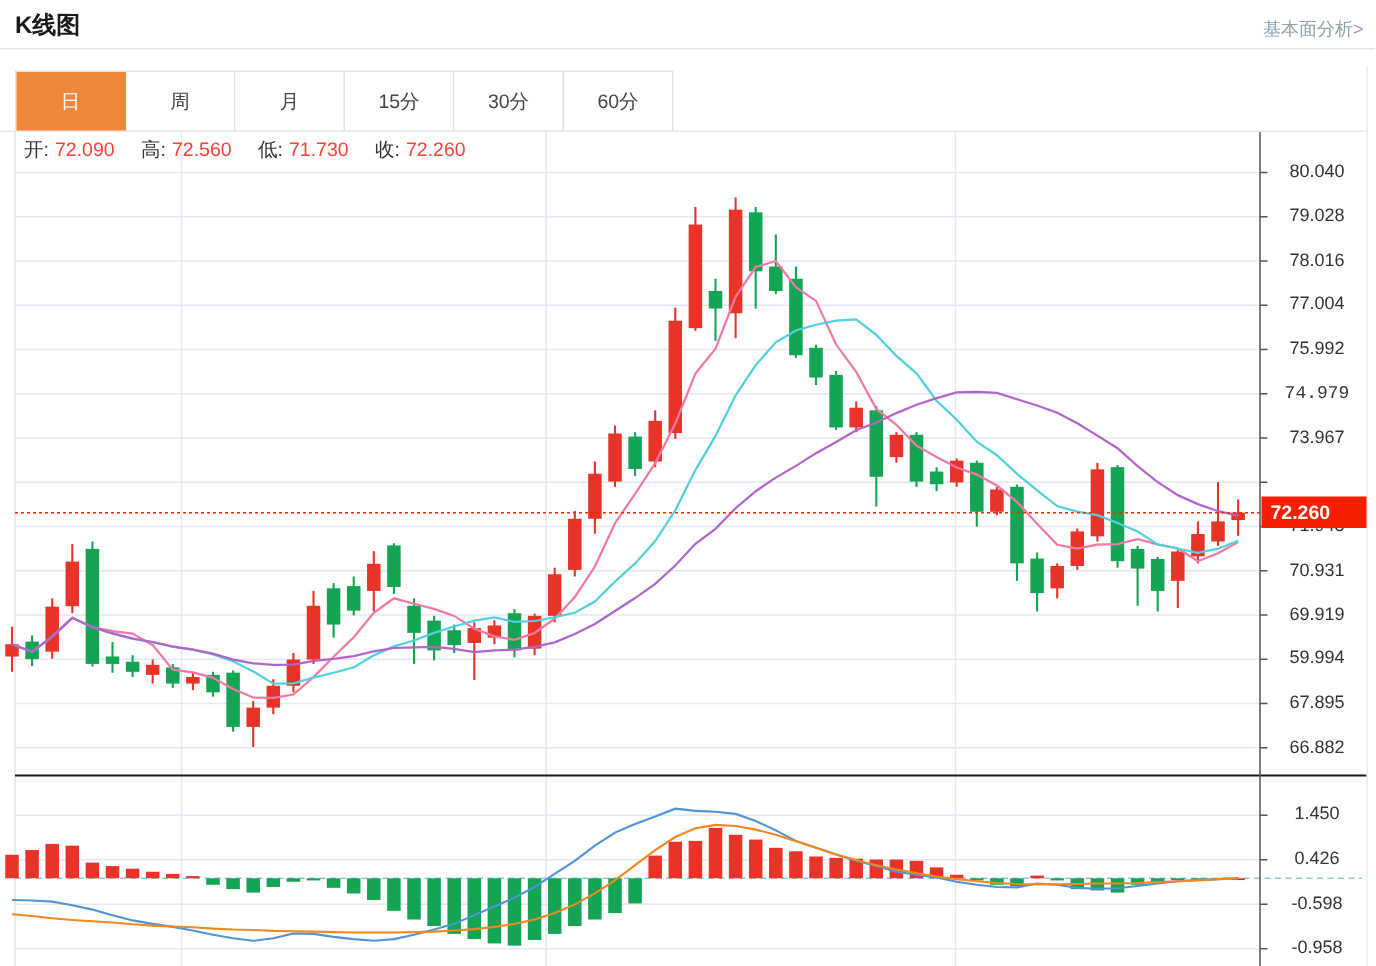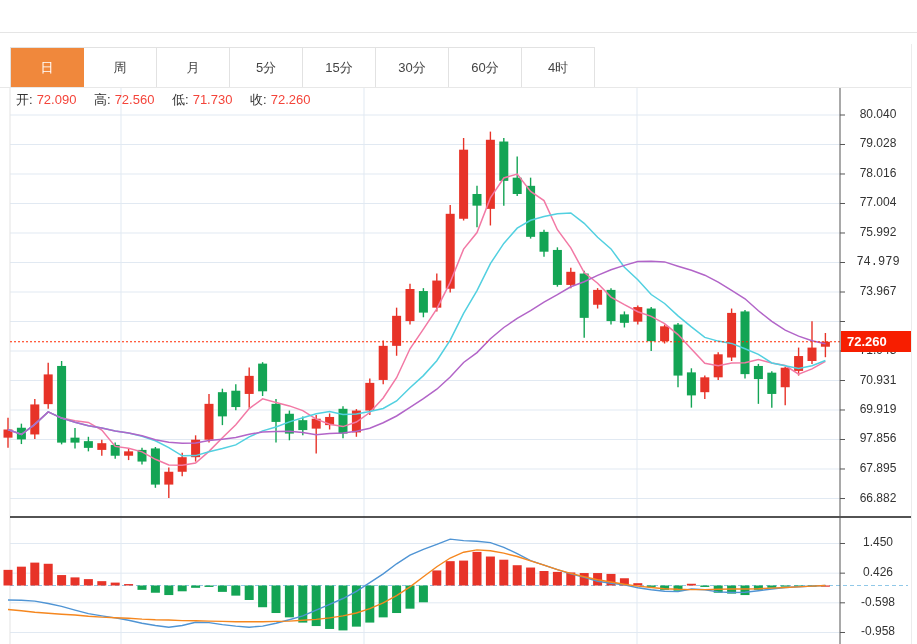--- a/index.html
+++ b/index.html
@@ -33,31 +33,33 @@
 
   .axis-label{position:absolute;left:847px;width:62px;font-size:12px;color:#333;text-align:center;}
   .price-tag{position:absolute;left:841px;width:71px;height:21px;background:#f71e00;color:#fff;font-size:13px;font-weight:bold;line-height:21px;padding-left:6px;box-sizing:border-box;}
   .right-border{position:absolute;left:911px;top:44px;width:1px;height:600px;background:#ececec;}
 </style>
 </head>
 <body>
 
 <div id="app">
 
+  <div class="page-header">
+    <span class="page-title">K线图</span>
+    <a class="fa-link" href="#">基本面分析&gt;</a>
+  </div>
   <div class="title-divider"></div>
 
   <div class="tab-bar">
       <div class="tab active">日</div>
       <div class="tab">周</div>
       <div class="tab">月</div>
-      <div class="tab">5分</div>
       <div class="tab">15分</div>
       <div class="tab">30分</div>
       <div class="tab">60分</div>
-      <div class="tab">4时</div>
     </div>
   <div class="tab-bar-baseline"></div>
 
   <div class="chart-wrap">
     <svg id="chartSvg" class="chart-svg" width="917" height="556">
         <line x1="10" y1="27" x2="840" y2="27" stroke="#e1e9f2" stroke-width="1"></line>
         <line x1="10" y1="56.49676400000001" x2="840" y2="56.49676400000001" stroke="#e1e9f2" stroke-width="1"></line>
         <line x1="10" y1="85.99352800000003" x2="840" y2="85.99352800000003" stroke="#e1e9f2" stroke-width="1"></line>
         <line x1="10" y1="115.49029200000004" x2="840" y2="115.49029200000004" stroke="#e1e9f2" stroke-width="1"></line>
         <line x1="10" y1="144.98705600000005" x2="840" y2="144.98705600000005" stroke="#e1e9f2" stroke-width="1"></line>
@@ -310,21 +312,21 @@
         <div class="axis-label" style="top: 48.4968px;">79.028</div>
         <div class="axis-label" style="top: 77.9935px;">78.016</div>
         <div class="axis-label" style="top: 107.49px;">77.004</div>
         <div class="axis-label" style="top: 136.987px;">75.992</div>
         <div class="axis-label" style="top: 166.513px; font-family: Liberation Mono, monospace;">74.979</div>
         <div class="axis-label" style="top: 196.01px;">73.967</div>
         <div class="axis-label" style="top: 225.506px; margin-top: 24px;">72.955</div>
         <div class="axis-label" style="top: 255.003px;">71.943</div>
         <div class="axis-label" style="top: 284.5px;">70.931</div>
         <div class="axis-label" style="top: 313.997px;">69.919</div>
-        <div class="axis-label" style="top: 343.494px;">97.856</div>
+        <div class="axis-label" style="top: 343.494px;">59.994</div>
         <div class="axis-label" style="top: 372.99px;">67.895</div>
         <div class="axis-label" style="top: 402.516px;">66.882</div>
         <div class="axis-label" style="top: 447.493px;">1.450</div>
         <div class="axis-label" style="top: 477.159px;">0.426</div>
         <div class="axis-label" style="top: 506.824px;">-0.598</div>
         <div class="axis-label" style="top: 536.489px;">-0.958</div>
       </div>
 
     <div class="price-tag" id="priceTag" style="top: 243.264px;">72.260</div>
   </div>

